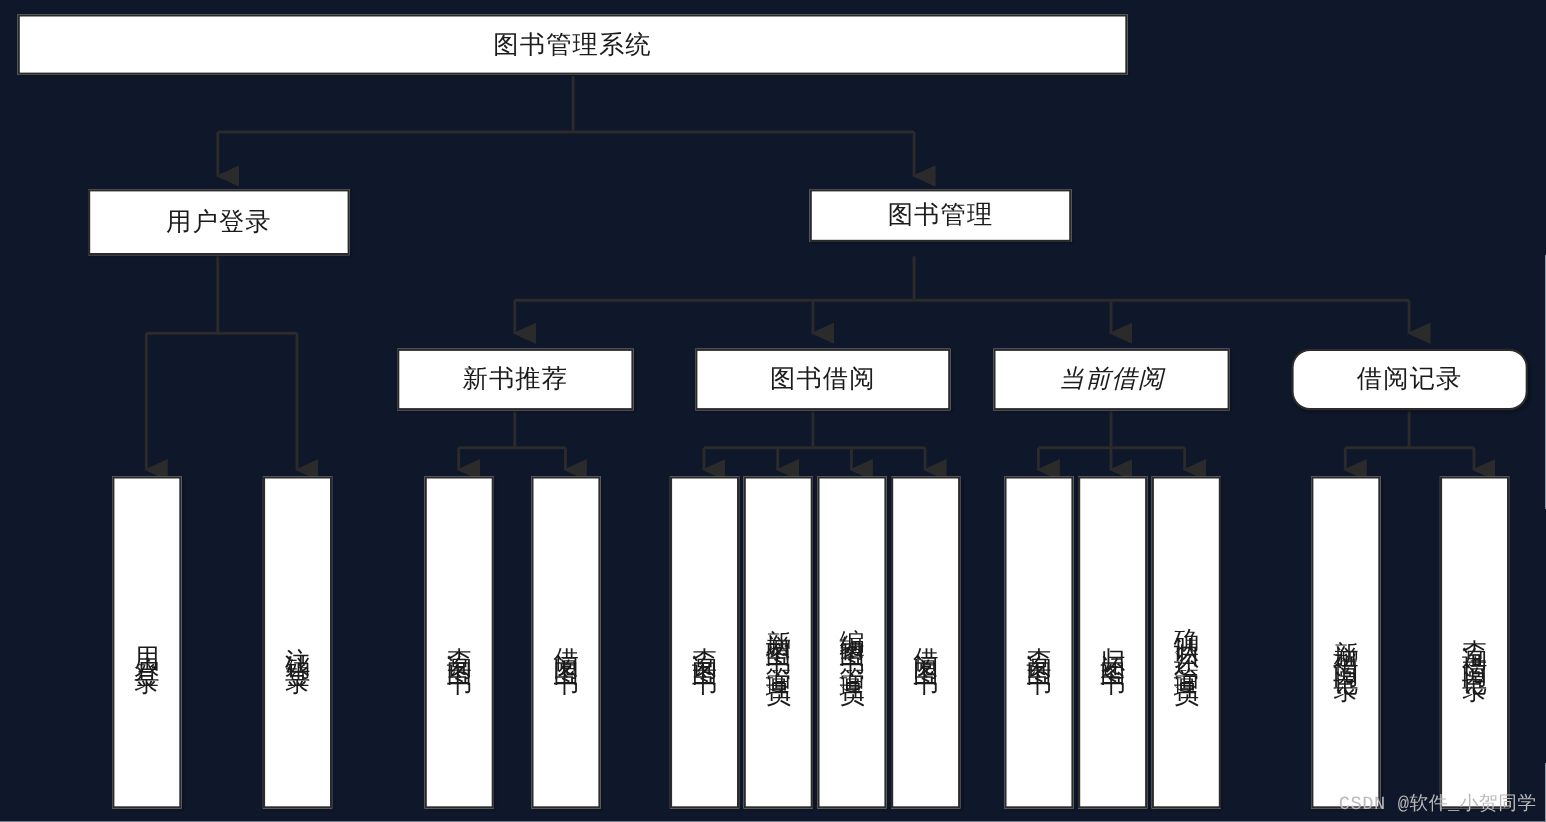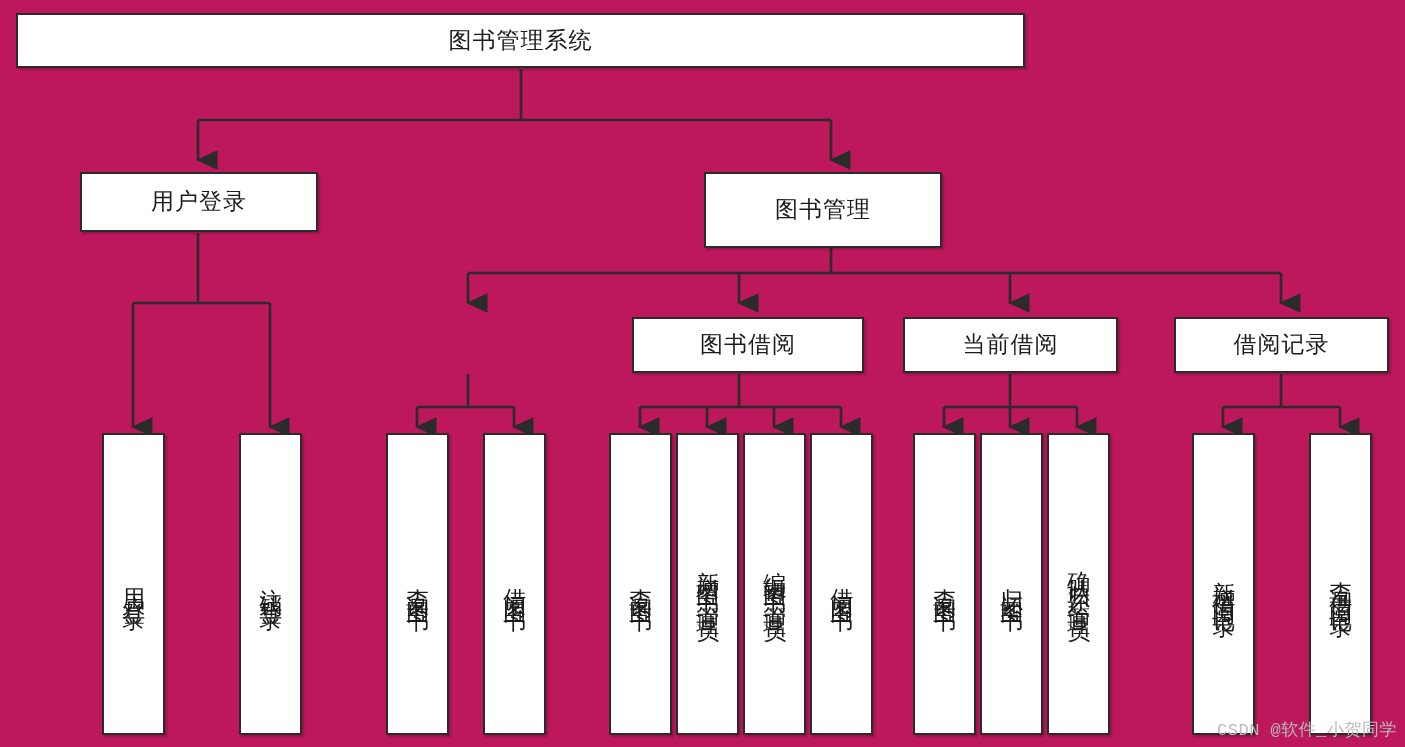--- a/index.html
+++ b/index.html
@@ -8,21 +8,21 @@
     padding: 0;
     background: #ffffff;
   }
   body {
     font-family: "Liberation Sans", "DejaVu Sans", sans-serif;
   }
   #canvas {
     position: relative;
     width: 1405px;
     height: 747px;
-    background: #be185d;
+    background: #0f172a;
     overflow: hidden;
   }
   svg.wires {
     position: absolute;
     left: 0;
     top: 0;
     width: 1405px;
     height: 747px;
     pointer-events: none;
   }
@@ -127,31 +127,34 @@
     </g>
   </svg>
 
   <div class="node horiz" style="left:16px; top:13px; width:1009px; height:55px;">
     <span>图书管理系统</span>
   </div>
 
   <div class="node horiz" style="left:80px; top:172px; width:238px; height:60px;">
     <span>用户登录</span>
   </div>
-  <div class="node horiz" style="left:704px; top:172px; width:238px; height:76px;text-align:center;">
+  <div class="node horiz" style="left:736px; top:172px; width:238px; height:48px;text-align:center;">
     <span>图书管理</span>
   </div>
 
+  <div class="node horiz" style="left:361px; top:317px; width:215px; height:56px;">
+    <span>新书推荐</span>
+  </div>
   <div class="node horiz" style="left:632px; top:317px; width:232px; height:56px;">
     <span>图书借阅</span>
   </div>
-  <div class="node horiz" style="left:903px; top:317px; width:215px; height:56px;">
+  <div class="node horiz" style="left:903px; top:317px; width:215px; height:56px;font-style:italic;">
     <span>当前借阅</span>
   </div>
-  <div class="node horiz" style="left:1174px; top:317px; width:215px; height:56px;">
+  <div class="node horiz" style="left:1174px; top:317px; width:215px; height:56px;border-radius:17px;">
     <span>借阅记录</span>
   </div>
 
   <div class="node vert" style="left:102px; top:433px; width:63px; height:302px;">
     <span class="vtext">用户登录</span>
   </div>
   <div class="node vert" style="left:239px; top:433px; width:63px; height:302px;">
     <span class="vtext">注销登录</span>
   </div>
 

